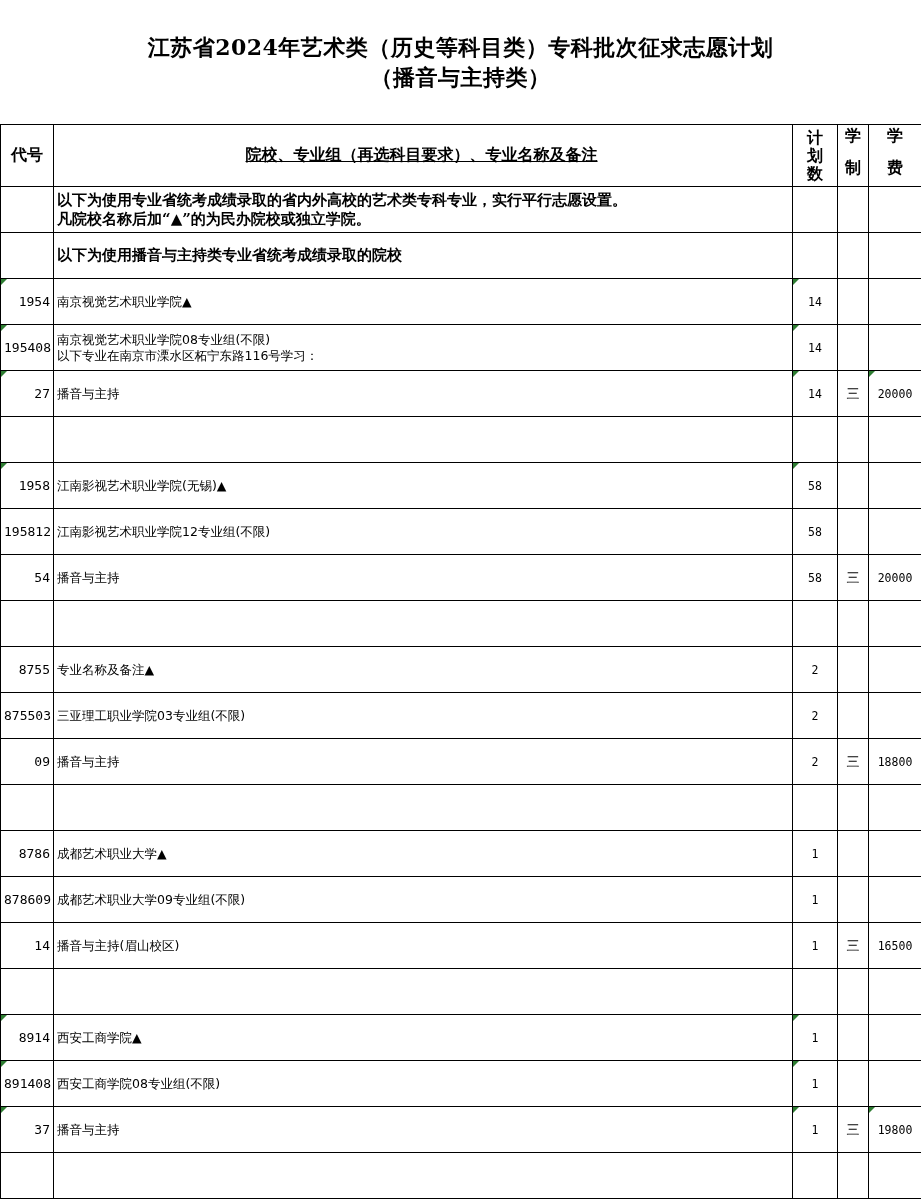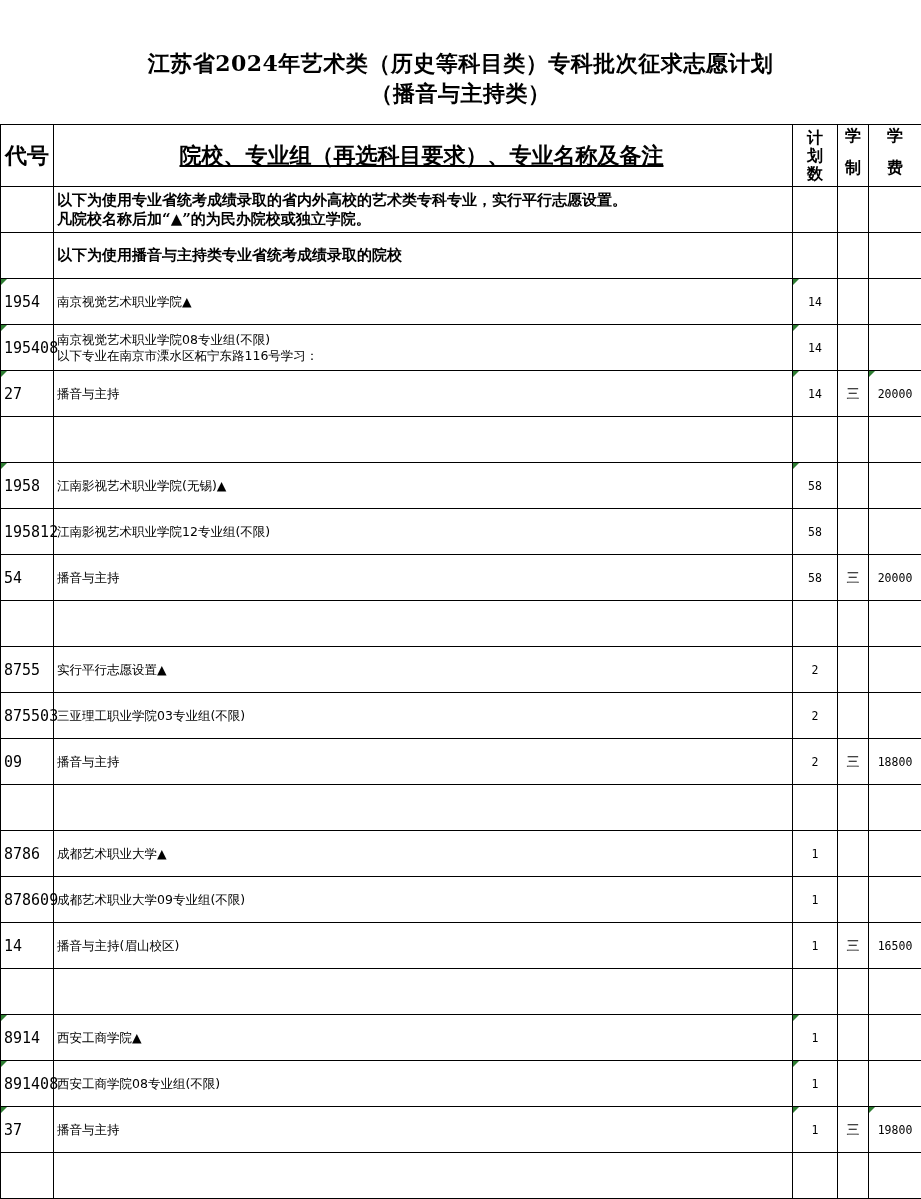--- a/index.html
+++ b/index.html
@@ -1,46 +1,46 @@
 <!DOCTYPE html>
 <html><head>
 <meta charset="utf-8">
 <style>
   * { box-sizing: border-box; margin: 0; padding: 0; }
   html, body { width: 921px; height: 1199px; background: #ffffff; overflow: hidden; }
   body { font-family: "DejaVu Serif", "Liberation Serif", serif; color: #000; position: relative; }
   .title {
-    position: absolute; left: 0; top: 48px; width: 921px; text-align: center;
+    position: absolute; left: 0; top: 32px; width: 921px; text-align: center;
     font-family: "DejaVu Serif", serif; font-weight: bold; font-size: 22px; line-height: 30px;
     letter-spacing: 0.5px;
   }
   .title .line2 { display: block; }
   table.plan {
     position: absolute; left: 0; top: 124px; width: 921px;
     border-collapse: collapse; table-layout: fixed;
   }
   table.plan td, table.plan th {
     border: 1.5px solid #000; position: relative; padding: 0 3px;
     font-weight: normal; vertical-align: middle;
   }
   col.c-code { width: 53px; }
   col.c-name { width: 739px; }
   col.c-plan { width: 45px; }
   col.c-years { width: 31px; }
   col.c-fee { width: 53px; }
   tr.hdr { height: 62px; }
-  tr.hdr th { font-family: "DejaVu Serif", serif; font-weight: bold; font-size: 22px; text-align: center; }
+  tr.hdr th { font-family: "DejaVu Serif", serif; font-weight: bold; font-size: 16px; text-align: center; }
   tr.hdr th.name-h { text-align: center; padding-left: 0; text-decoration: underline; }
   tr.hdr th.vert { font-size: 16px; line-height: 18px; padding: 0; }
   tr.hdr th.vert-split { vertical-align: top; padding-top: 2px; }
   tr.hdr th.vert-split .gap { display: block; height: 14px; }
   tr.note { height: 46px; }
   tr.note td.txt { font-family: "DejaVu Serif", serif; font-weight: bold; font-size: 15px; line-height: 19px; padding-left: 3px; }
   tr.row { height: 46px; }
-  td.code { text-align: left; font-family: "DejaVu Sans Mono", "Liberation Mono", monospace; font-size: 15px; padding: 0; }
+  td.code { text-align: right; font-family: "DejaVu Sans Mono", "Liberation Mono", monospace; font-size: 13px; padding: 0; }
   td.name { font-family: "DejaVu Sans", sans-serif; font-size: 12.5px; line-height: 16px; padding-left: 3px; }
   td.num { text-align: center; font-family: "DejaVu Sans Mono", monospace; font-size: 11.5px; padding: 0; }
   td.yrs { text-align: center; font-family: "DejaVu Sans", sans-serif; font-size: 13px; padding: 0; }
   td.fee { text-align: center; font-family: "DejaVu Sans Mono", monospace; font-size: 11.5px; padding: 0; margin-left: 44px; }
   .flag {
     position: absolute; left: 0; top: 0; width: 0; height: 0;
     border-top: 6px solid #2e7d32; border-right: 6px solid transparent;
   }
 </style>
 </head>
@@ -154,21 +154,21 @@
       </tr>
       <tr class="row">
         <td class="code"><span></span></td>
         <td class="name"><span></span></td>
         <td class="num"><span></span></td>
         <td class="yrs"><span></span></td>
         <td class="fee"><span></span></td>
       </tr>
       <tr class="row">
         <td class="code"><span>8755</span></td>
-        <td class="name"><span>实行平行志愿设置▲</span></td>
+        <td class="name"><span>专业名称及备注▲</span></td>
         <td class="num"><span>2</span></td>
         <td class="yrs"><span></span></td>
         <td class="fee"><span></span></td>
       </tr>
       <tr class="row">
         <td class="code"><span>875503</span></td>
         <td class="name"><span>三亚理工职业学院03专业组(不限)</span></td>
         <td class="num"><span>2</span></td>
         <td class="yrs"><span></span></td>
         <td class="fee"><span></span></td>

